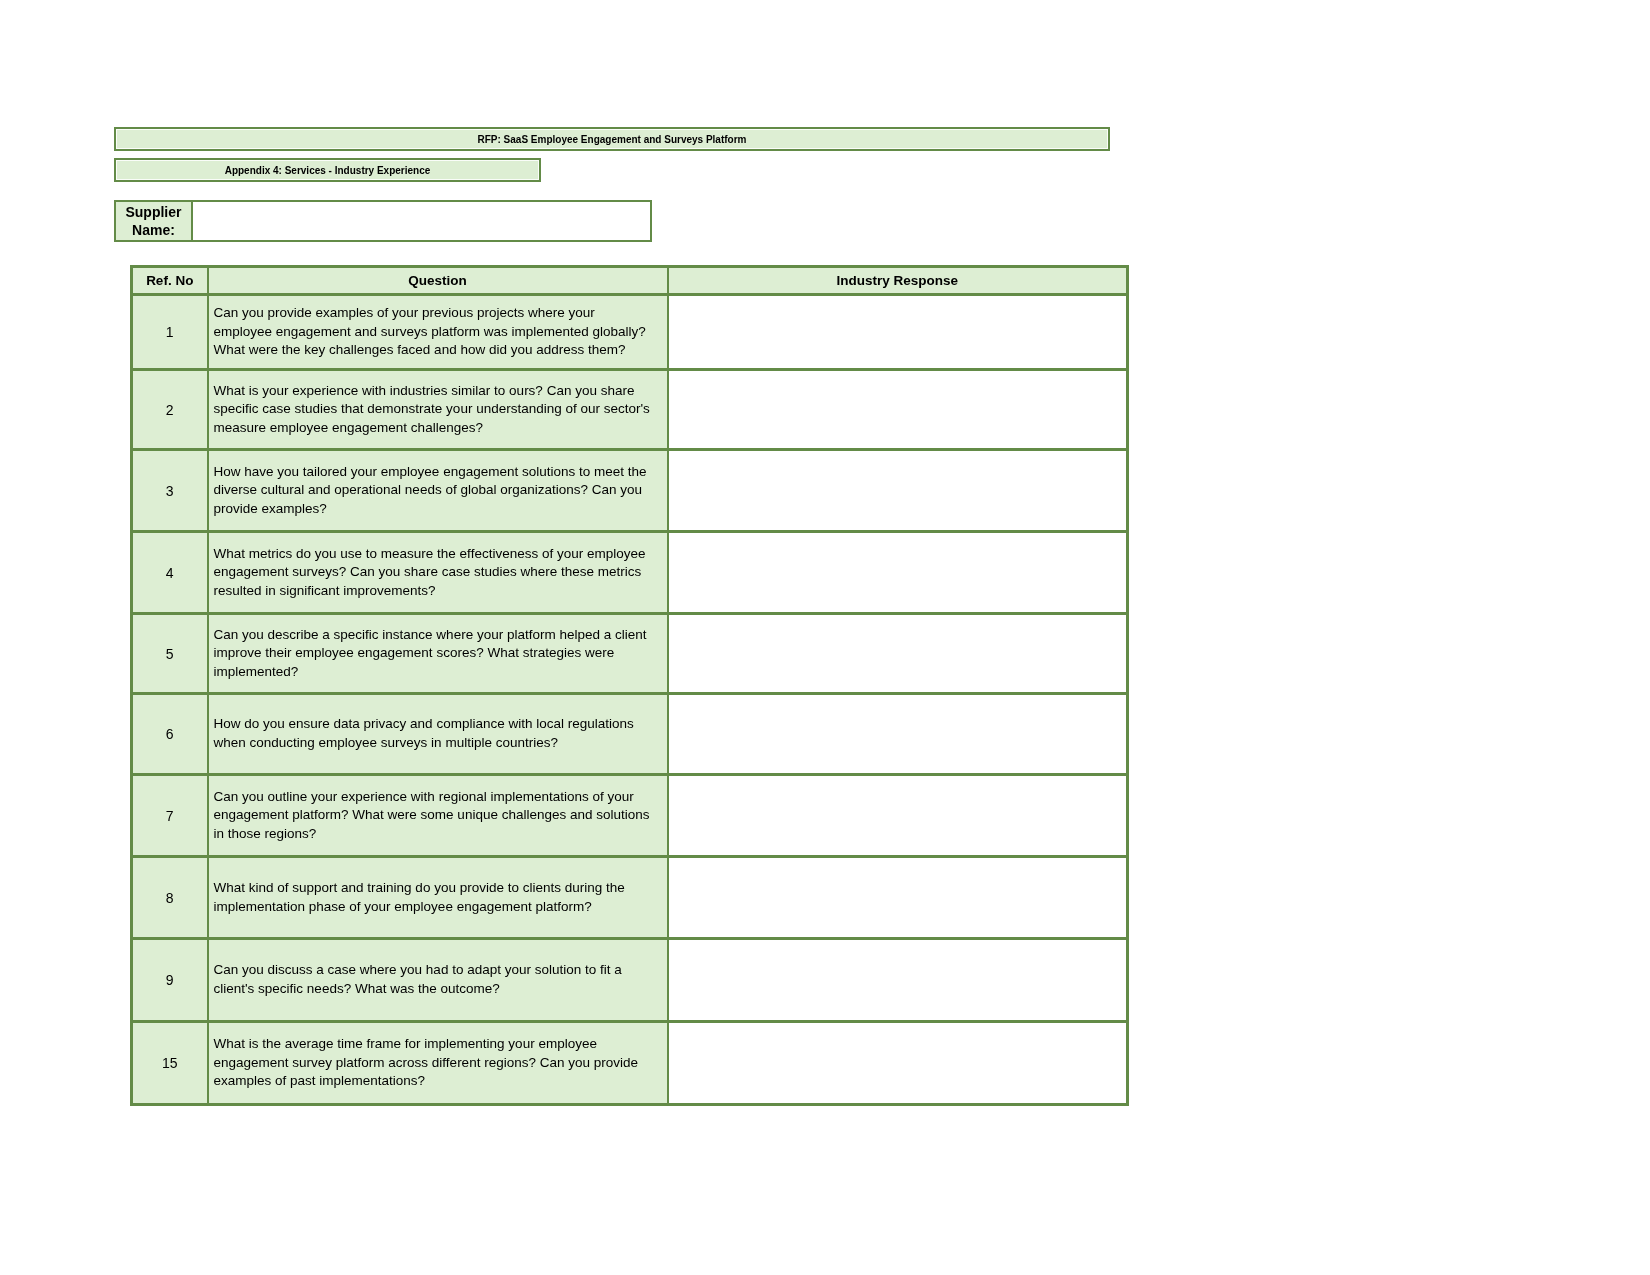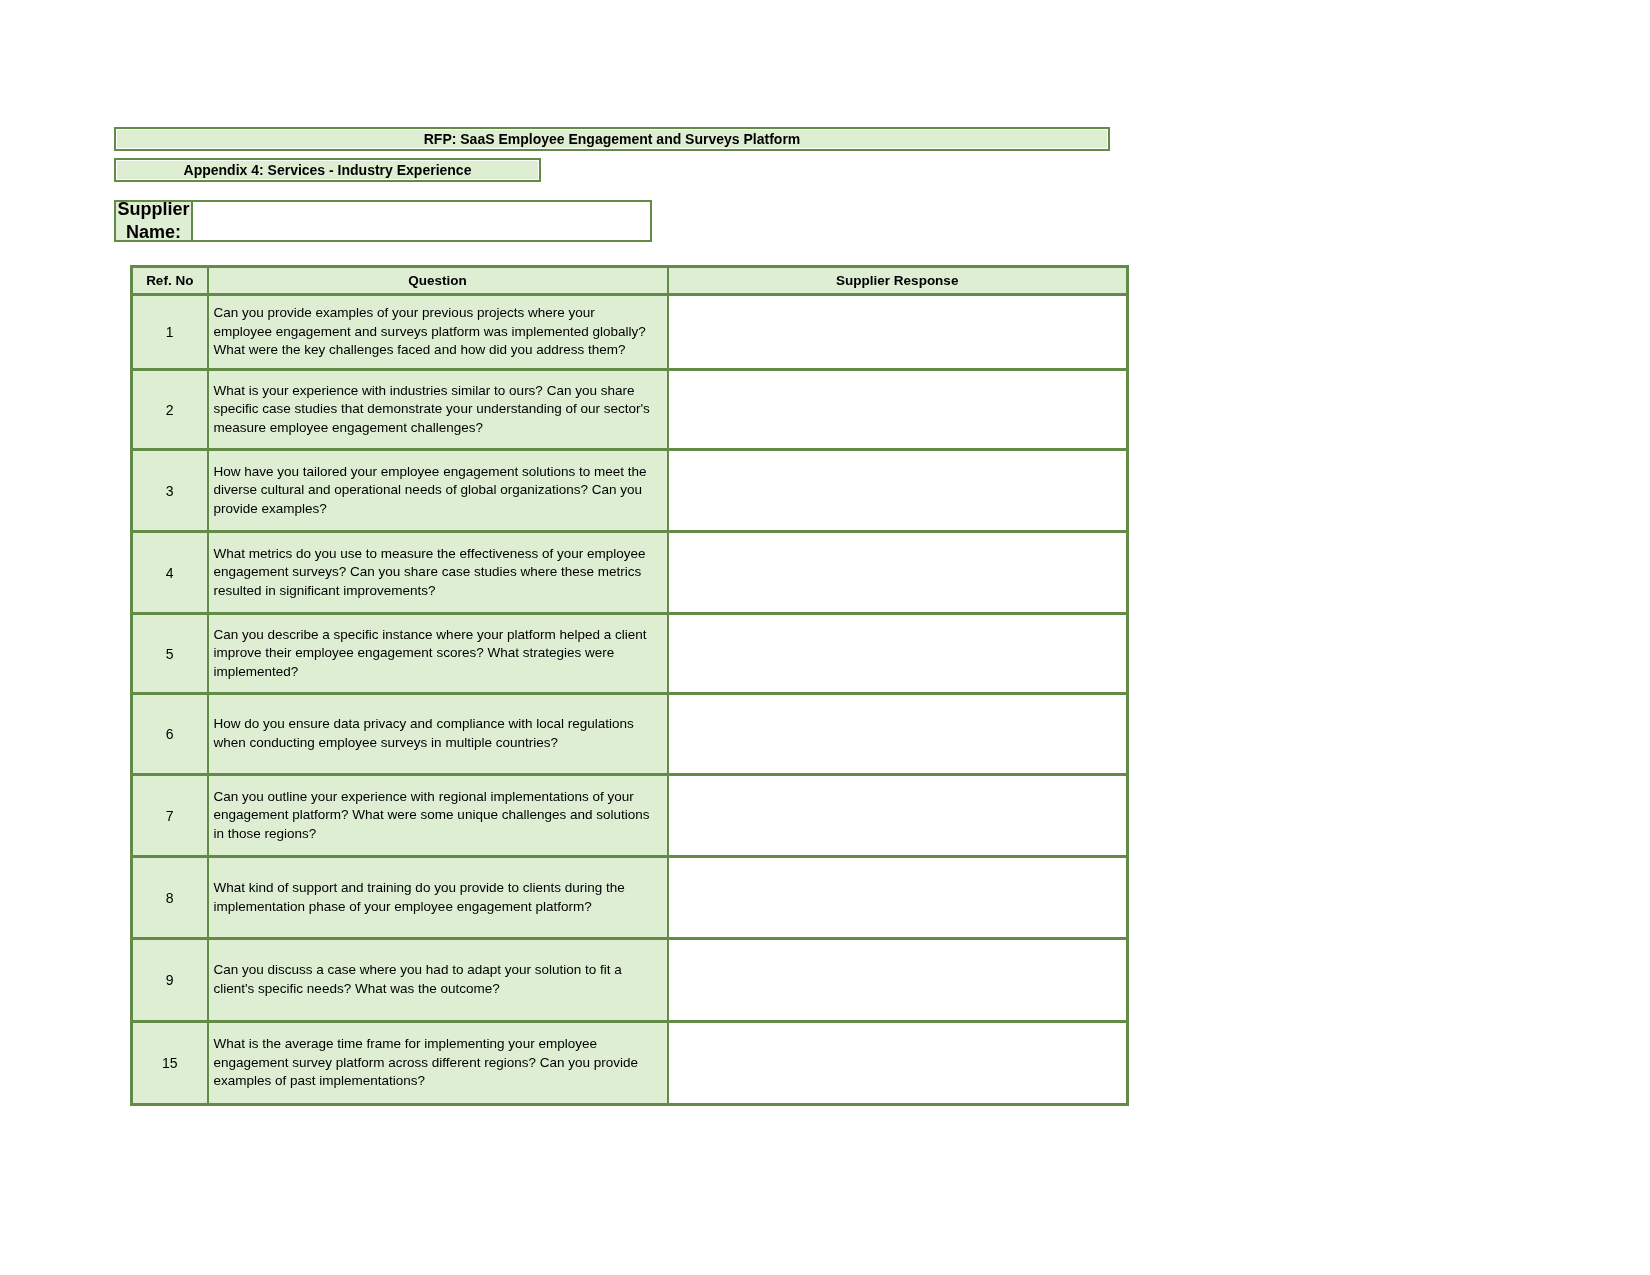--- a/index.html
+++ b/index.html
@@ -18,37 +18,37 @@
     overflow:hidden;
   }
   .canvas{position:absolute;left:0;top:0;width:1650px;height:1275px;background:var(--page-bg);}
 
   .bar{
     position:absolute;
     background:var(--fill);
     border:2px solid var(--border);
     box-shadow:inset 0 0 0 1px rgba(255,255,255,.85);
     display:flex;align-items:center;justify-content:center;
-    font-weight:bold;font-size:14px;
+    font-weight:bold;font-size:10px;
   }
   .title-bar{left:114px;top:127px;width:996px;height:24px;}
   .appendix-bar{left:114px;top:158px;width:427px;height:24px;}
 
   .supplier-box{
     position:absolute;left:114px;top:200px;width:538px;height:42px;
     border:2px solid var(--border);
     display:flex;
     background:#ffffff;
   }
   .supplier-label{
     width:77px;flex:0 0 77px;
     background:var(--fill);
     border-right:2px solid var(--border);
     display:flex;align-items:center;justify-content:center;text-align:center;
-    font-weight:bold;font-size:18px;line-height:1.3;
+    font-weight:bold;font-size:14px;line-height:1.3;
     padding:1px 6px;
   }
   .supplier-input{flex:1;background:#ffffff;}
 
   table.rfp{
     position:absolute;left:130px;top:265px;width:996px;
     border-collapse:collapse;
     table-layout:fixed;
     font-size:13.5px;
   }
@@ -105,21 +105,21 @@
   <table class="rfp">
     <colgroup>
       <col style="width:76px">
       <col style="width:460px">
       <col style="width:460px">
     </colgroup>
     <thead>
       <tr>
         <th>Ref. No</th>
         <th>Question</th>
-        <th>Supplier Response</th>
+        <th>Industry Response</th>
       </tr>
     </thead>
     <tbody>
       <tr>
         <td class="ref">1</td>
         <td class="q">Can you provide examples of your previous projects where your employee engagement and surveys platform was implemented globally? What were the key challenges faced and how did you address them?</td>
         <td class="resp"></td>
       </tr>
       <tr>
         <td class="ref">2</td>

